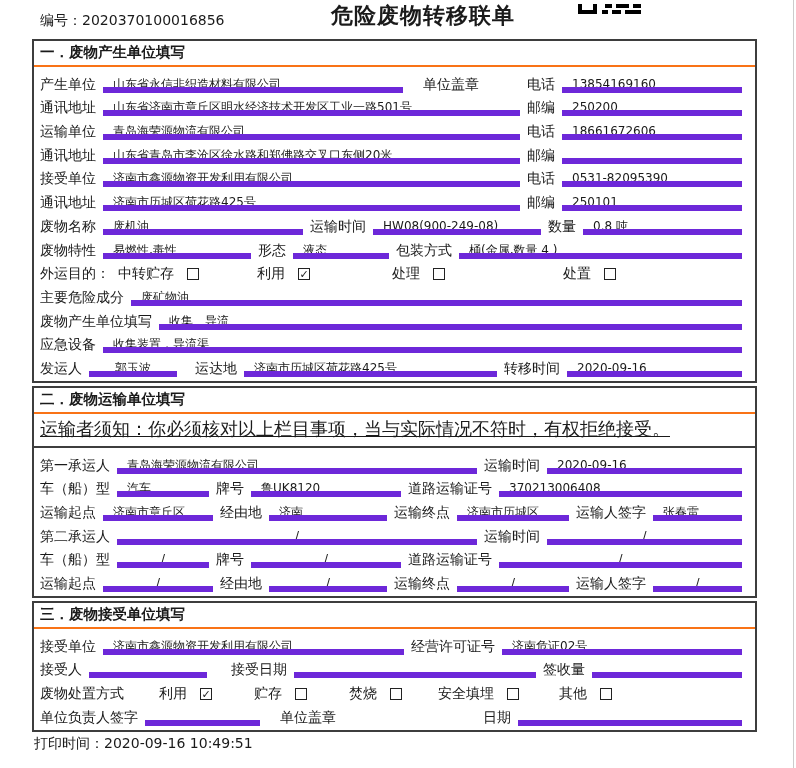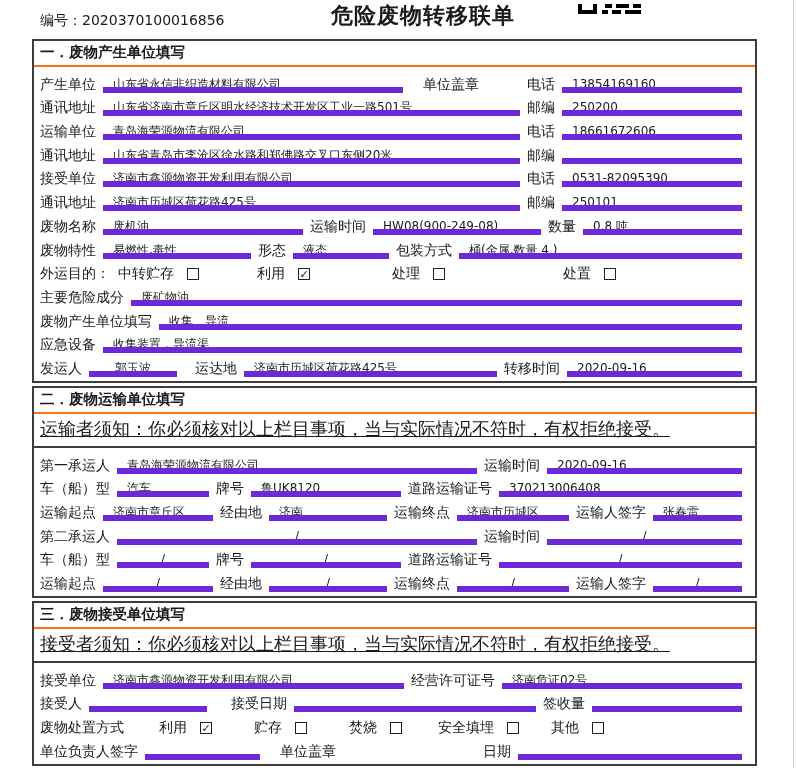--- a/index.html
+++ b/index.html
@@ -200,21 +200,20 @@
           <span class="lab">运输终点</span>
           <span class="fld ctr" style="width: 112px;">/</span>
           <span class="lab">运输人签字</span>
           <span class="fld ctr" style="flex: 1 1 auto;">/</span>
         </div>
       </div>
   </section>
 
   <section class="box">
     <div class="sec-title">三．废物接受单位填写</div>
-    <div class="sec-notice">接受者须知：你必须核对以上栏目事项，当与实际情况不符时，有权拒绝接受。</div>
     <div class="sec-body">
         <div class="form-row">
           <span class="lab">接受单位</span>
           <span class="fld" style="flex: 1 1 auto;">济南市鑫源物资开发利用有限公司</span>
           <span class="lab">经营许可证号</span>
           <span class="fld" style="width: 240px;">济南危证02号</span>
         </div>
         <div class="form-row">
           <span class="lab">接受人</span>
           <span class="fld" style="width: 118px;"></span>
@@ -226,21 +225,21 @@
         <div class="form-row">
           <span class="lab">废物处置方式</span>
           <span class="lab" style="margin-left: 28px;">利用</span>
           <span class="cb">✓</span>
           <span class="lab" style="margin-left: 42px;">贮存</span>
           <span class="cb"></span>
           <span class="lab" style="margin-left: 42px; text-align: center;">焚烧</span>
           <span class="cb"></span>
           <span class="lab" style="margin-left: 36px;">安全填埋</span>
           <span class="cb"></span>
-          <span class="lab" style="margin-left: 32px;">其他</span>
+          <span class="lab" style="margin-left: 40px;">其他</span>
           <span class="cb"></span>
         </div>
         <div class="form-row">
           <span class="lab">单位负责人签字</span>
           <span class="fld" style="width: 115px;"></span>
           <span class="lab" style="margin-left: 14px;">单位盖章</span>
           <span class="lab" style="margin-left: 140px;">日期</span>
           <span class="fld" style="flex: 1 1 auto;"></span>
         </div>
       </div>

